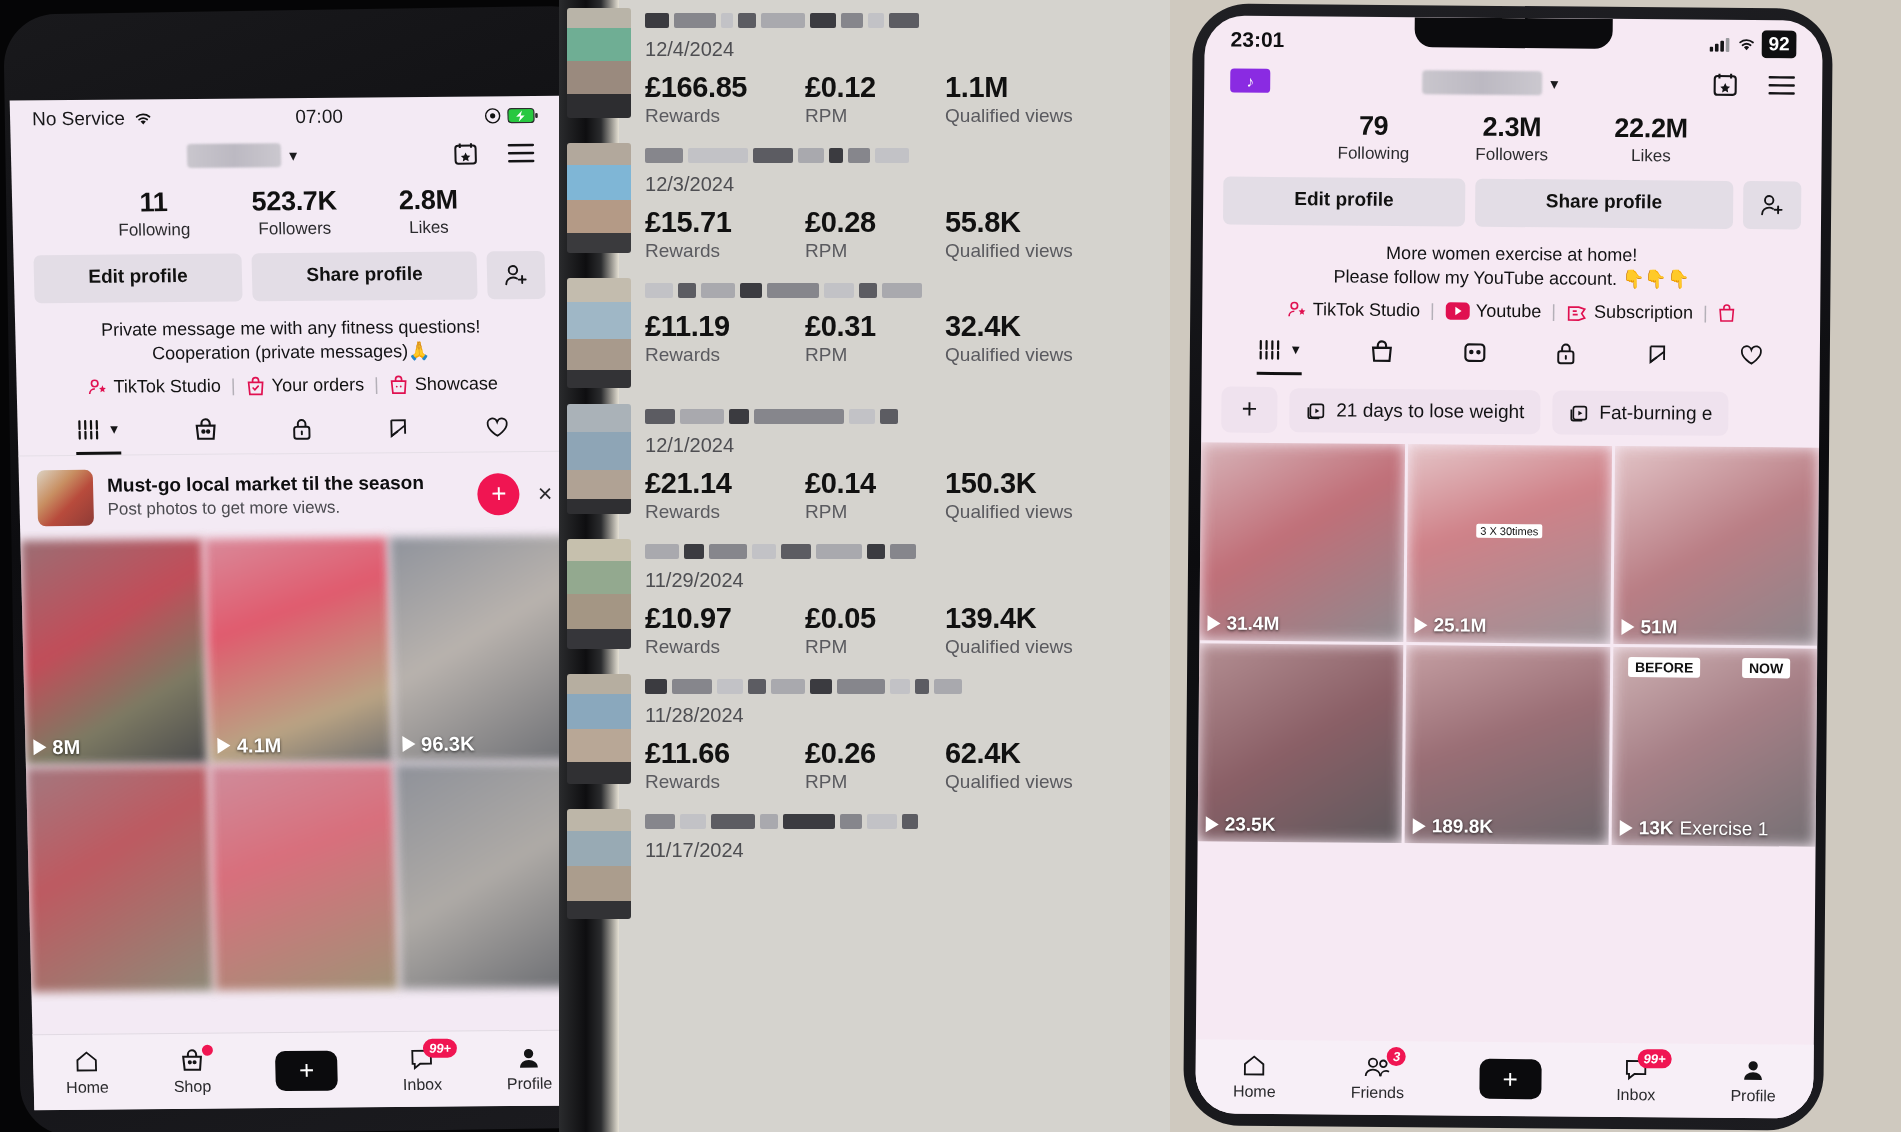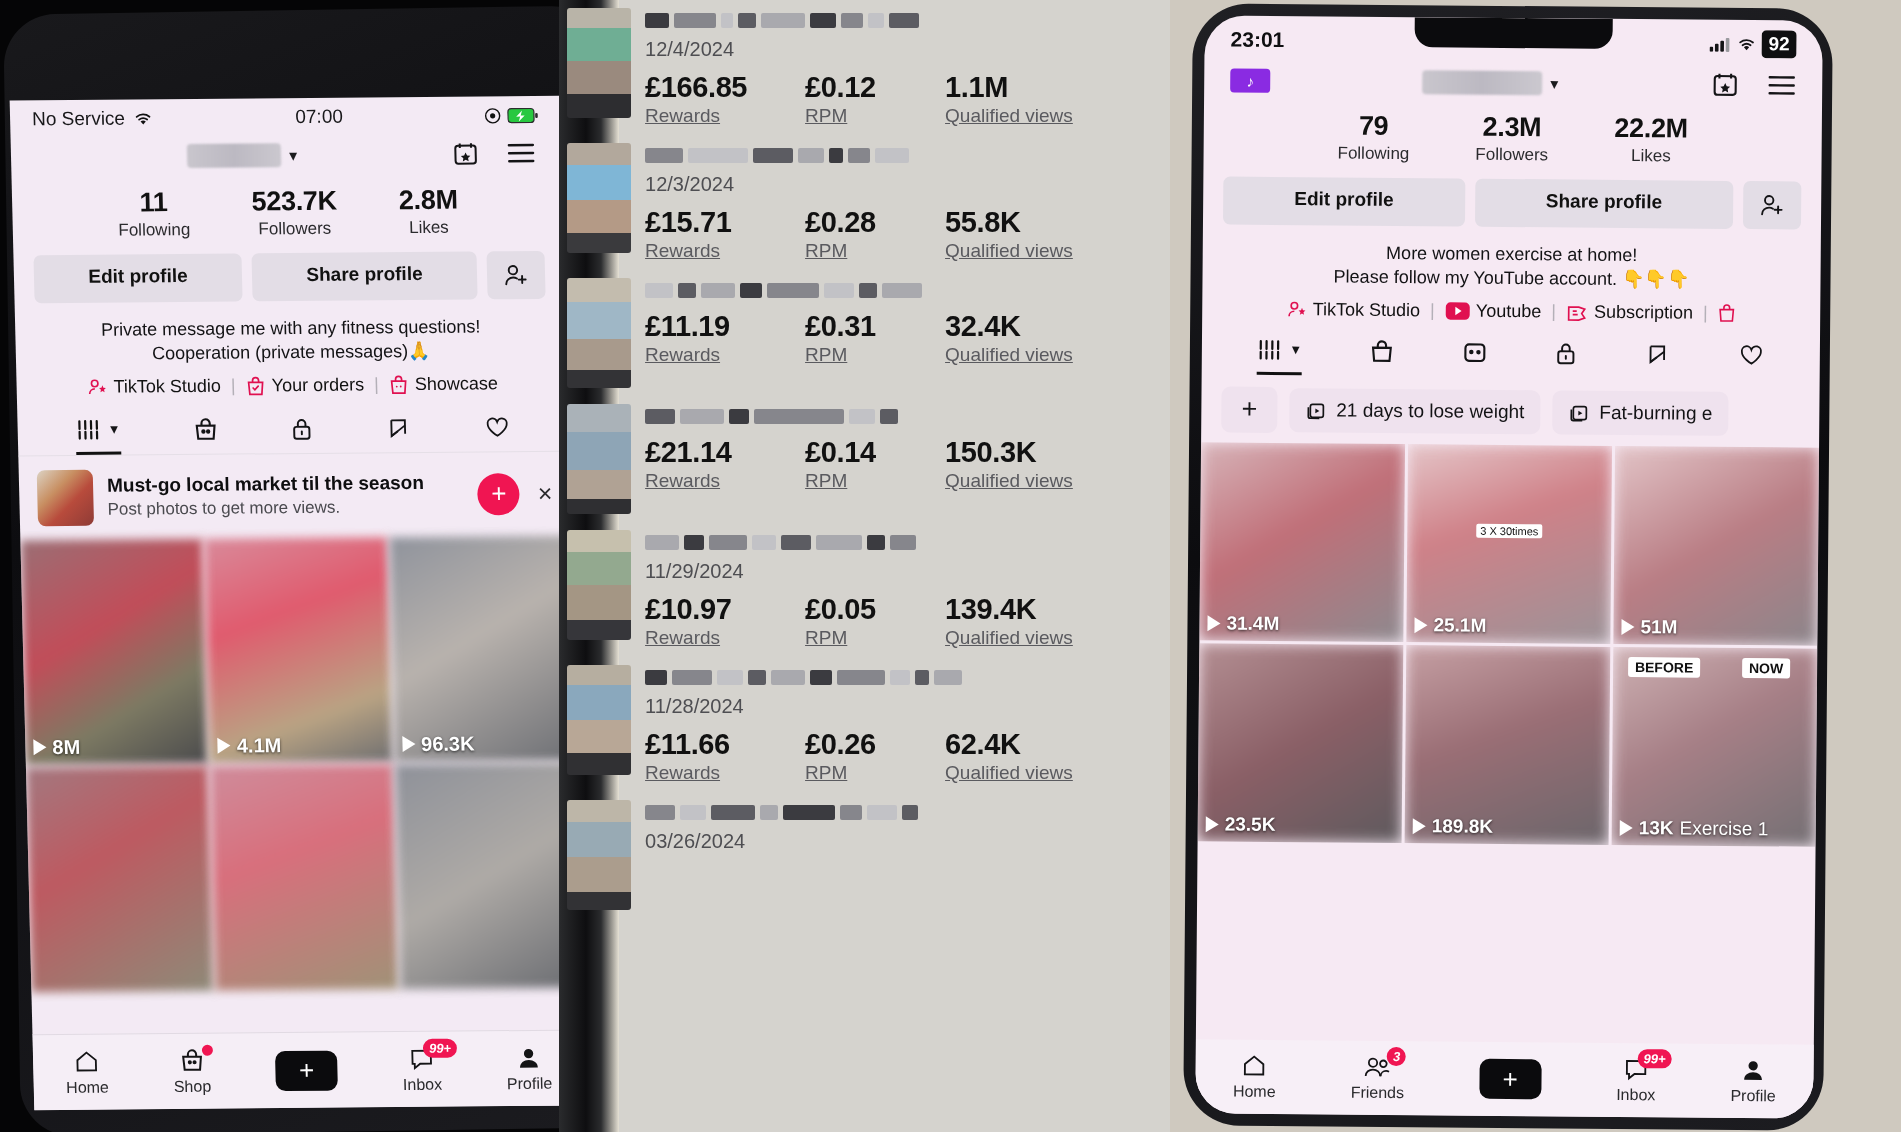--- a/index.html
+++ b/index.html
@@ -100,21 +100,21 @@
   .earn-thumb { width: 64px; height: 110px; flex:0 0 auto; border-radius:3px; overflow:hidden; image-rendering: pixelated; filter: blur(0.6px);}
   .earn-body { flex:1; padding-top: 2px;}
   .title-mask { display:flex; gap:5px; flex-wrap:wrap; align-items:center; height:20px; overflow:hidden;}
   .mk { height: 15px; border-radius:2px; }
   .earn-date { font-size: 20px; color:#4e4e52; margin-top: 8px; }
   .earn-metrics { display:flex; margin-top: 10px; align-items:flex-start; }
   .m-cell { }
   .m-cell.rew { width: 160px; }
   .m-cell.rpm { width: 140px; }
   .m-val { font-size: 29px; font-weight: 700; color:#111; letter-spacing:-0.4px;}
-  .m-lbl { font-size: 19px; color:#5a5a5f; margin-top:1px;text-decoration:underline;}
+  .m-lbl { font-size: 19px; color:#5a5a5f; margin-top:1px;}
 
   
   .bezel-right {
     position:absolute; left: 18px; top: 6px; width: 640px; height: 1122px;
     background: linear-gradient(170deg,#202024,#0c0c0f 45%,#1c1c20);
     border-radius: 56px; transform: rotate(0.5deg);
   }
   .screen-right {
     position:absolute; left: 30px; top: 18px; width: 618px; height: 1098px;
     background:#f6e9f3; border-radius:40px; overflow:hidden; transform: rotate(0.5deg);
@@ -489,20 +489,21 @@
             <div class="earn-thumb" style="background: linear-gradient(rgb(170, 178, 184) 0px, rgb(170, 178, 184) 25%, rgb(142, 165, 182) 25%, rgb(142, 165, 182) 60%, rgb(176, 162, 148) 60%, rgb(176, 162, 148) 86%, rgb(47, 47, 50) 86%, rgb(47, 47, 50) 100%);"></div>
             <div class="earn-body">
               <div class="title-mask">
                 <i class="mk" style="width: 30px; background: rgb(92, 92, 98);"></i>
                 <i class="mk" style="width: 44px; background: rgb(169, 169, 174);"></i>
                 <i class="mk" style="width: 20px; background: rgb(59, 59, 64);"></i>
                 <i class="mk" style="width: 90px; background: rgb(134, 134, 140);"></i>
                 <i class="mk" style="width: 26px; background: rgb(194, 194, 198);"></i>
                 <i class="mk" style="width: 18px; background: rgb(92, 92, 98);"></i>
               </div>
+              <div class="earn-date">12/1/2024</div>
               <div class="earn-metrics">
                 <div class="m-cell rew">
                   <div class="m-val">£21.14</div>
                   <div class="m-lbl">Rewards</div>
                 </div>
                 <div class="m-cell rpm">
                   <div class="m-val">£0.14</div>
                   <div class="m-lbl">RPM</div>
                 </div>
                 <div class="m-cell qv">
@@ -580,21 +581,21 @@
               <div class="title-mask">
                 <i class="mk" style="width: 30px; background: rgb(134, 134, 140);"></i>
                 <i class="mk" style="width: 26px; background: rgb(194, 194, 198);"></i>
                 <i class="mk" style="width: 44px; background: rgb(92, 92, 98);"></i>
                 <i class="mk" style="width: 18px; background: rgb(169, 169, 174);"></i>
                 <i class="mk" style="width: 52px; background: rgb(59, 59, 64);"></i>
                 <i class="mk" style="width: 22px; background: rgb(134, 134, 140);"></i>
                 <i class="mk" style="width: 30px; background: rgb(194, 194, 198);"></i>
                 <i class="mk" style="width: 16px; background: rgb(92, 92, 98);"></i>
               </div>
-              <div class="earn-date">03/26/2024</div>
+              <div class="earn-date">11/17/2024</div>
             </div>
           </div>
         </div>
 
     </div>
   </div>
 
   <div class="panel panel-right">
     <div class="bezel-right"></div>
     <div class="screen-right">

